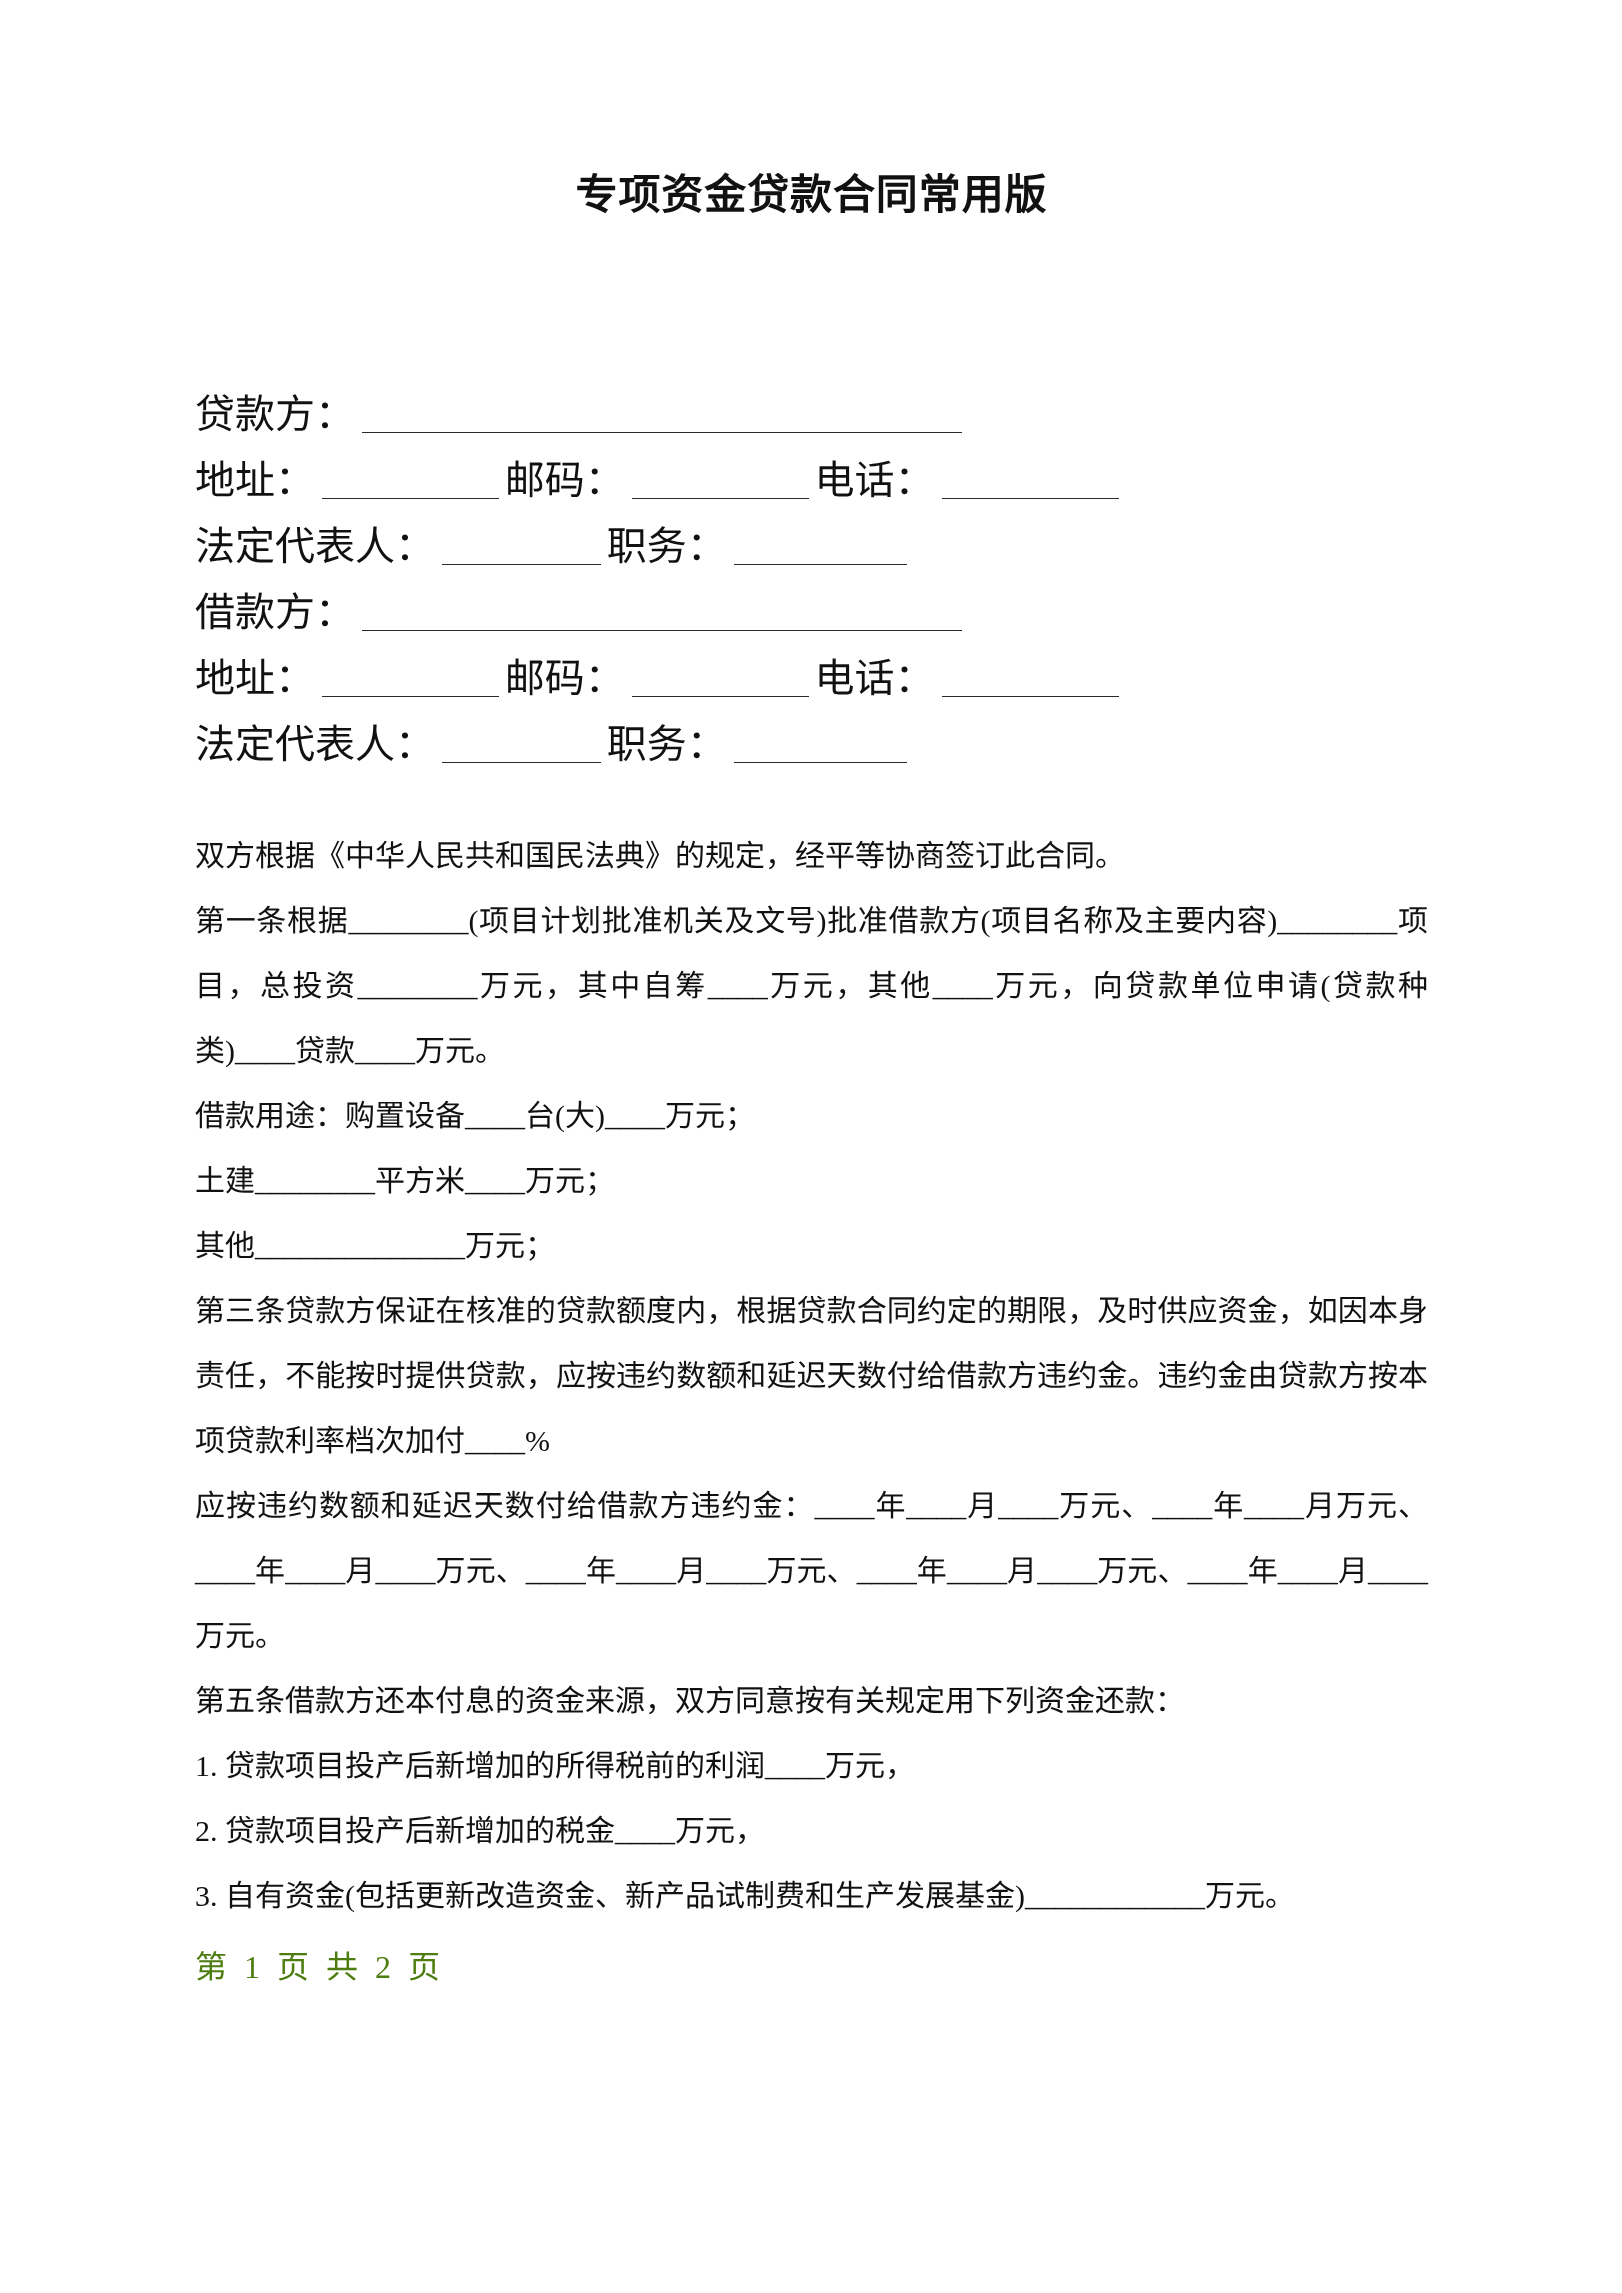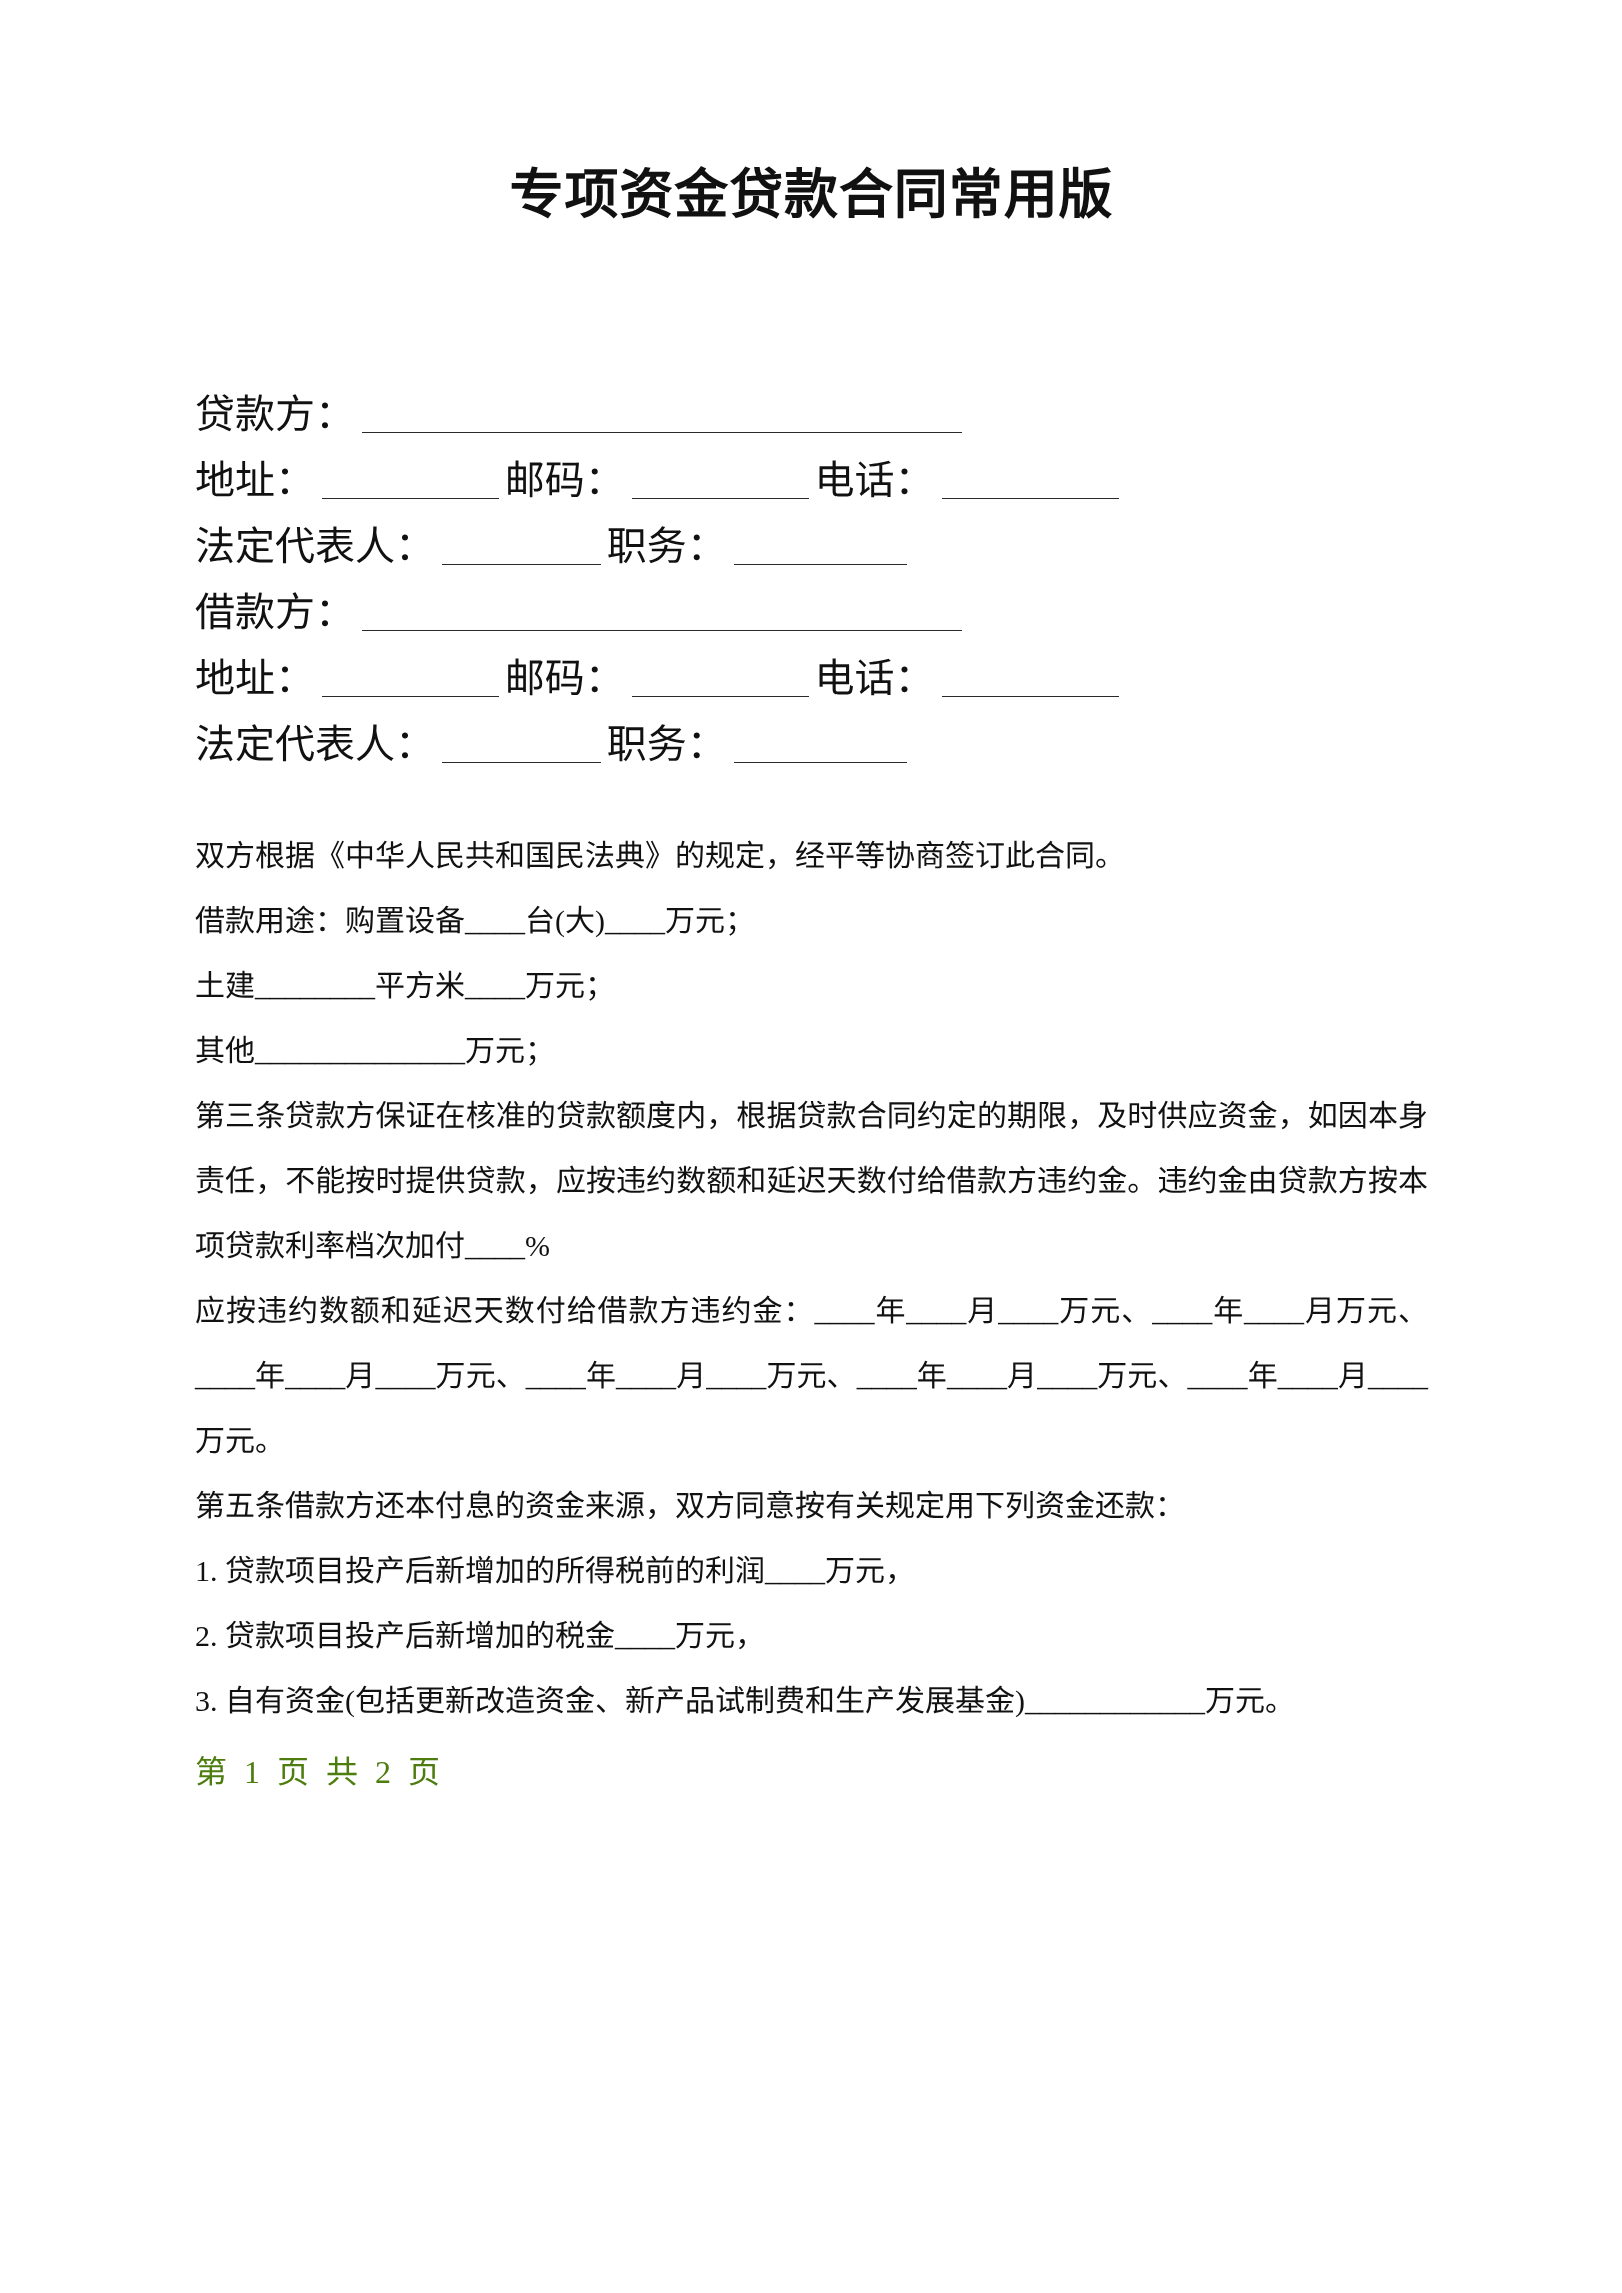--- a/index.html
+++ b/index.html
@@ -9,21 +9,21 @@
     height:2294px;
     margin:0 auto;
     background:#ffffff;
     box-sizing:border-box;
     padding:159px 195px 0 195px;
     font-family:"Liberation Serif","DejaVu Serif",serif;
     color:#111111;
   }
   .doc-title{
     margin:0;
-    font-size:54px;
+    font-size:42px;
     line-height:73px;
     font-weight:bold;
     text-align:center;
     letter-spacing:0.9px;
     white-space:nowrap;
   }
   .party-section{margin:0;}
   .party-section.first{margin-top:150px;}
   .form-row{
     font-size:40px;
@@ -85,20 +85,21 @@
     <div class="form-row">
       <span class="form-label">地址：</span><span class="blank blank-field"></span><span class="form-label">邮码：</span><span class="blank blank-field"></span><span class="form-label">电话：</span><span class="blank blank-field"></span>
     </div>
     <div class="form-row">
       <span class="form-label">法定代表人：</span><span class="blank blank-rep"></span><span class="form-label">职务：</span><span class="blank blank-title"></span>
     </div>
   </section>
 
   <section class="contract-body">
     <p>双方根据《中华人民共和国民法典》的规定，经平等协商签订此合同。</p>
+    <p>第一条根据________(项目计划批准机关及文号)批准借款方(项目名称及主要内容)________项目，总投资________万元，其中自筹____万元，其他____万元，向贷款单位申请(贷款种类)____贷款____万元。</p>
     <p>借款用途：购置设备____台(大)____万元；</p>
     <p>土建________平方米____万元；</p>
     <p>其他______________万元；</p>
     <p>第三条贷款方保证在核准的贷款额度内，根据贷款合同约定的期限，及时供应资金，如因本身责任，不能按时提供贷款，应按违约数额和延迟天数付给借款方违约金。违约金由贷款方按本项贷款利率档次加付____%</p>
     <p>应按违约数额和延迟天数付给借款方违约金：____年____月____万元、____年____月万元、____年____月____万元、____年____月____万元、____年____月____万元、____年____月____万元。</p>
     <p>第五条借款方还本付息的资金来源，双方同意按有关规定用下列资金还款：</p>
     <p>1. 贷款项目投产后新增加的所得税前的利润____万元，</p>
     <p>2. 贷款项目投产后新增加的税金____万元，</p>
     <p>3. 自有资金(包括更新改造资金、新产品试制费和生产发展基金)____________万元。</p>
   </section>

